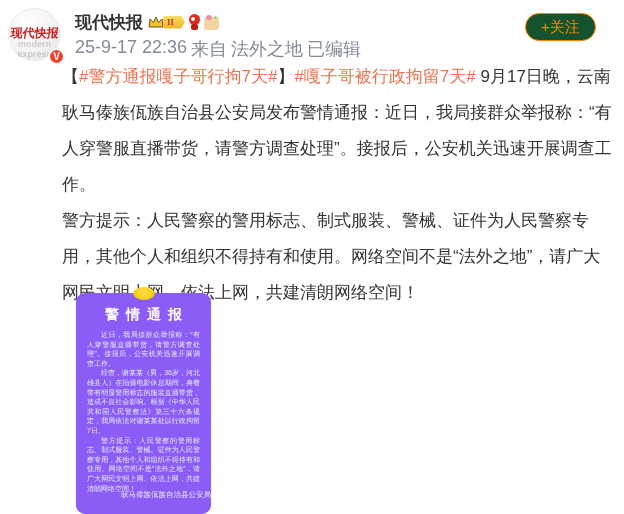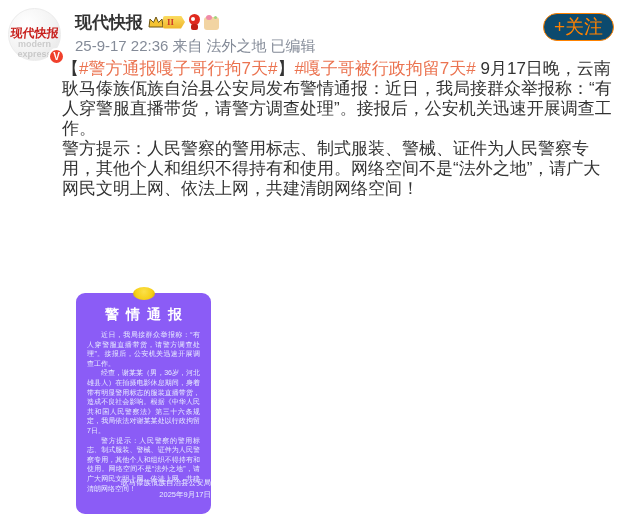--- a/index.html
+++ b/index.html
@@ -31,31 +31,31 @@
                 font-family:"Liberation Serif","DejaVu Serif",serif;
                 font-size:9px; font-weight:700; color:#d03a28; }
   .mascot { position:relative; width:13px; height:16px; }
   .mascot-head { position:absolute; left:1px; top:0; width:11px; height:11px; border-radius:50%; background:#e02a1e; }
   .mascot-eye { position:absolute; left:3px; top:3px; width:4px; height:4px; border-radius:50%; background:#fff; }
   .mascot-body { position:absolute; left:3px; top:10px; width:7px; height:6px; border-radius:2px; background:#c21f14; }
   .cake { position:relative; width:15px; height:13px; margin-top:3px; background:#f2d4a2; border-radius:3px; }
   .cake-topping { position:absolute; left:2px; top:-2px; width:6px; height:5px; border-radius:50%; background:#f08aa8; }
   .cake-dot { position:absolute; right:2px; top:-1px; width:3px; height:3px; border-radius:50%; background:#9fd47e; }
 
-  .time-row { position:absolute; left:75px; top:37px; font-size:15px; color:#848b98; display:flex; gap:4px; }
+  .time-row { position:absolute; left:75px; top:37px; font-size:18px; color:#848b98; display:flex; gap:4px; }
   .time-row a { color:#848b98; text-decoration:none; }
 
-  .follow-btn { position:absolute; left:543px; top:13px; width:71px; height:28px;
-                border:1px solid #ff8200; border-radius:15px; background:#0c4a6e;
-                color:#ff8200; font-size:19px; display:flex; align-items:center; justify-content:center;
+  .follow-btn { position:absolute; left:525px; top:13px; width:71px; height:28px;
+                border:1px solid #ff8200; border-radius:15px; background:#14532d;
+                color:#ff8200; font-size:15px; display:flex; align-items:center; justify-content:center;
                 cursor:pointer; }
 
   
   .post-text { position:absolute; left:62px; top:59px; width:552px;
-               font-size:17px; line-height:20px; color:#333; }
+               font-size:17px; line-height:36px; color:#333; }
   .post-text p { margin:0; }
   .hashtag { color:#eb7350; text-decoration:none; cursor:pointer; }
 
   
   .notice-card { position:absolute; left:76px; top:293px; width:135px; height:221px;
                  background:#8b5cf6; border-radius:9px; cursor:pointer; }
   .emblem { position:absolute; left:50%; top:-6px; transform:translateX(-50%);
             width:22px; height:13px; border-radius:50%;
             background:radial-gradient(circle at 50% 35%, #fbe04a 0%, #f6cf17 60%, #c9a20e 100%); }
   .notice-title { padding-top:13px; text-align:center; color:#ffffff; font-size:14px; font-weight:700;
@@ -116,17 +116,16 @@
   <div class="notice-card">
     <div class="emblem"></div>
     <div class="notice-title">警情通报</div>
     <div class="notice-body">
       <p>近日，我局接群众举报称：“有人穿警服直播带货，请警方调查处理”。接报后，公安机关迅速开展调查工作。</p>
       <p>经查，谢某某（男，36岁，河北雄县人）在拍摄电影休息期间，身着带有明显警用标志的服装直播带货，造成不良社会影响。根据《中华人民共和国人民警察法》第三十六条规定，我局依法对谢某某处以行政拘留7日。</p>
       <p>警方提示：人民警察的警用标志、制式服装、警械、证件为人民警察专用，其他个人和组织不得持有和使用。网络空间不是“法外之地”，请广大网民文明上网、依法上网，共建清朗网络空间！</p>
     </div>
     <div class="notice-footer">
       <div>耿马傣族佤族自治县公安局</div>
-      <div>2025年9月17日</div>
     </div>
   </div>
 
 </div>
 
 </body></html>

